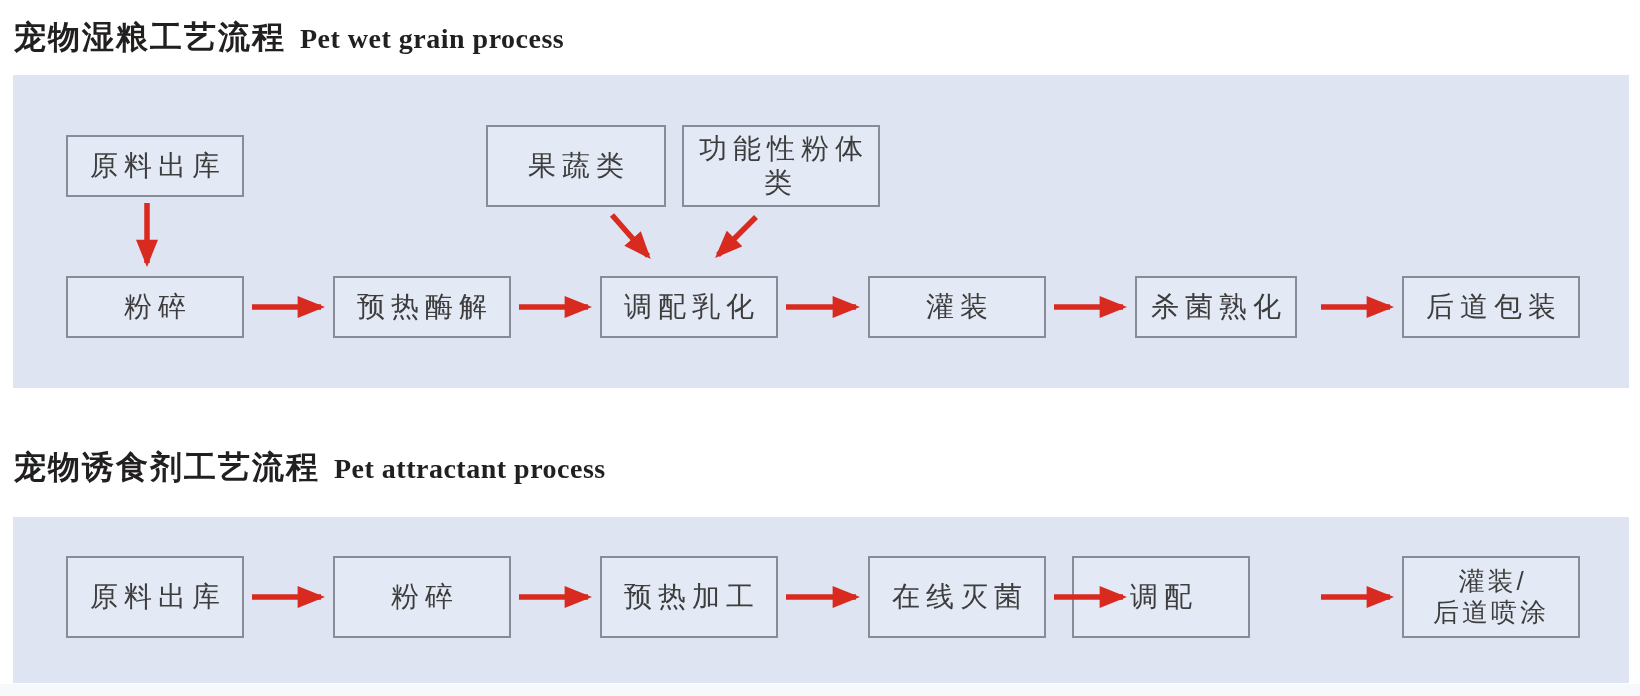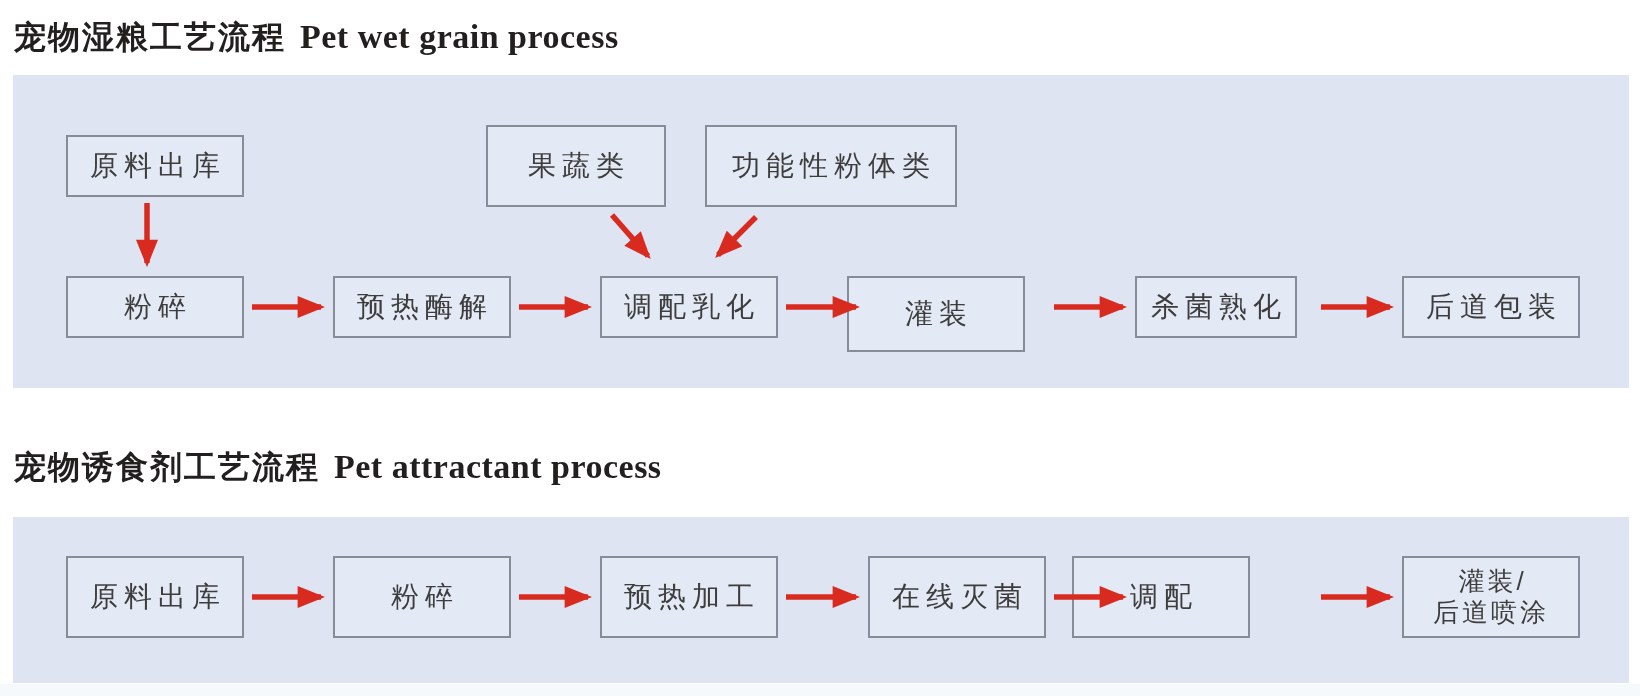--- a/index.html
+++ b/index.html
@@ -10,21 +10,21 @@
   body{background:var(--page-bg);font-family:"Liberation Sans","DejaVu Sans",sans-serif;}
   .stage{position:relative;width:1640px;height:696px;background:var(--page-bg);overflow:hidden;}
   .panel{position:absolute;left:13px;width:1616px;background:var(--panel-bg);}
   .panel-wet{top:75px;height:313px;}
   .panel-attractant{top:517px;height:166px;}
   .section-title{position:absolute;left:14px;color:var(--title-text);
     font-family:"Liberation Serif","DejaVu Serif",serif;font-weight:bold;white-space:nowrap;}
   .title-wet{top:16px;}
   .title-attractant{top:446px;text-align:center;}
   .t-zh{font-size:32px;letter-spacing:2px;}
-  .t-en{font-size:34px;margin-left:14px;letter-spacing:0.5px;}
+  .t-en{font-size:28px;margin-left:14px;letter-spacing:0.5px;}
   .flow-box{position:absolute;box-sizing:border-box;background:var(--box-bg);
     border:2px solid var(--box-border);display:flex;align-items:center;justify-content:center;}
   .flow-box .lbl{color:var(--box-text);font-size:28px;letter-spacing:6px;text-indent:6px;
     text-align:center;white-space:pre-line;line-height:1.2;}
   .flow-box.small-text .lbl{font-size:26px;letter-spacing:3px;text-indent:3px;}
   .arrows{position:absolute;left:0;top:0;width:1640px;height:696px;pointer-events:none;}
   .bottom-strip{position:absolute;left:0;top:684px;width:1640px;height:12px;background:var(--strip);}
 </style>
 </head>
 <body>
@@ -36,34 +36,34 @@
   </div>
 
   <div class="panel panel-wet"></div>
 
   <div class="flow-box" style="left:66px;top:135px;width:178px;height:62px">
     <span class="lbl">原料出库</span>
   </div>
   <div class="flow-box" style="left:486px;top:125px;width:180px;height:82px">
     <span class="lbl">果蔬类</span>
   </div>
-  <div class="flow-box" style="left:705px;top:125px;width:252px;height:82px">
+  <div class="flow-box" style="left:682px;top:125px;width:198px;height:82px">
     <span class="lbl">功能性粉体类</span>
   </div>
 
   <div class="flow-box" style="left:66px;top:276px;width:178px;height:62px">
     <span class="lbl">粉碎</span>
   </div>
   <div class="flow-box" style="left:333px;top:276px;width:178px;height:62px">
     <span class="lbl">预热酶解</span>
   </div>
   <div class="flow-box" style="left:600px;top:276px;width:178px;height:62px">
     <span class="lbl">调配乳化</span>
   </div>
-  <div class="flow-box" style="left:847px;top:276px;width:178px;height:76px">
+  <div class="flow-box" style="left:868px;top:276px;width:178px;height:62px">
     <span class="lbl">灌装</span>
   </div>
   <div class="flow-box" style="left:1135px;top:276px;width:162px;height:62px">
     <span class="lbl">杀菌熟化</span>
   </div>
   <div class="flow-box" style="left:1402px;top:276px;width:178px;height:62px">
     <span class="lbl">后道包装</span>
   </div>
 
   <div class="section-title title-attractant">

